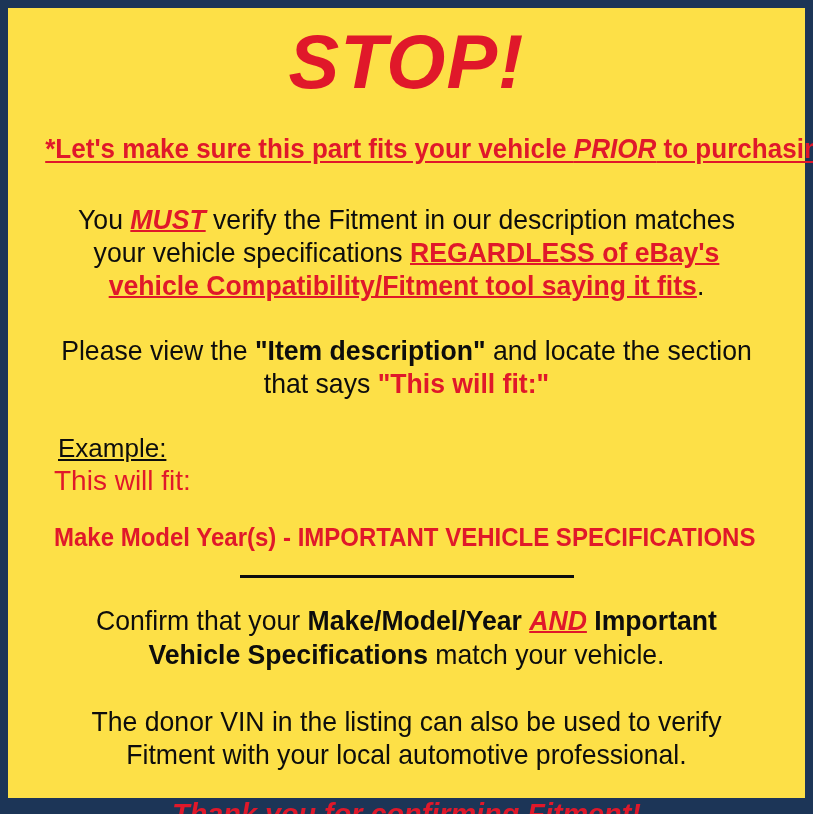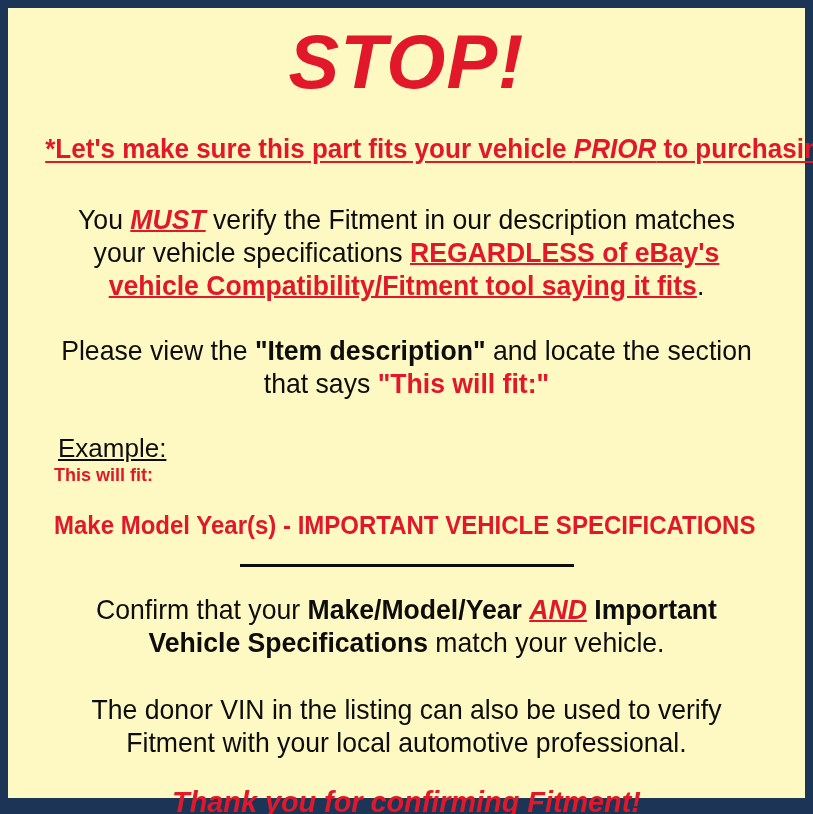--- a/index.html
+++ b/index.html
@@ -11,21 +11,21 @@
     width: 813px;
     height: 814px;
     overflow: hidden;
     font-family: "Liberation Sans", "DejaVu Sans", sans-serif;
   }
 
   #notice-card {
     box-sizing: border-box;
     width: 813px;
     height: 814px;
-    background: #fef9c3;
+    background: #fde047;
     border-top: 8px solid #1c3557;
     border-left: 8px solid #1c3557;
     border-right: 8px solid #1c3557;
     border-bottom: 16px solid #1c3557;
     position: relative;
   }
 
   #notice-inner {
     box-sizing: border-box;
     width: 100%;
@@ -94,22 +94,22 @@
   .example-label {
     color: #0d0d0d;
     font-size: 26px;
     text-decoration: underline;
     text-underline-offset: 2px;
     line-height: 1.1;
     margin: 0;
   }
   .example-fit {
     color: #e0182a;
-    font-weight: bold;
-    font-size: 18px;
+    font-weight: normal;
+    font-size: 28px;
     line-height: 1.15;
     margin: 2px 0 0 -4px;
   }
   .example-spec {
     color: #e0182a;
     font-weight: bold;
     font-size: 25px;
     line-height: 1.15;
     margin: 26px 0 0 -4px;
     transform: scaleX(0.96);

